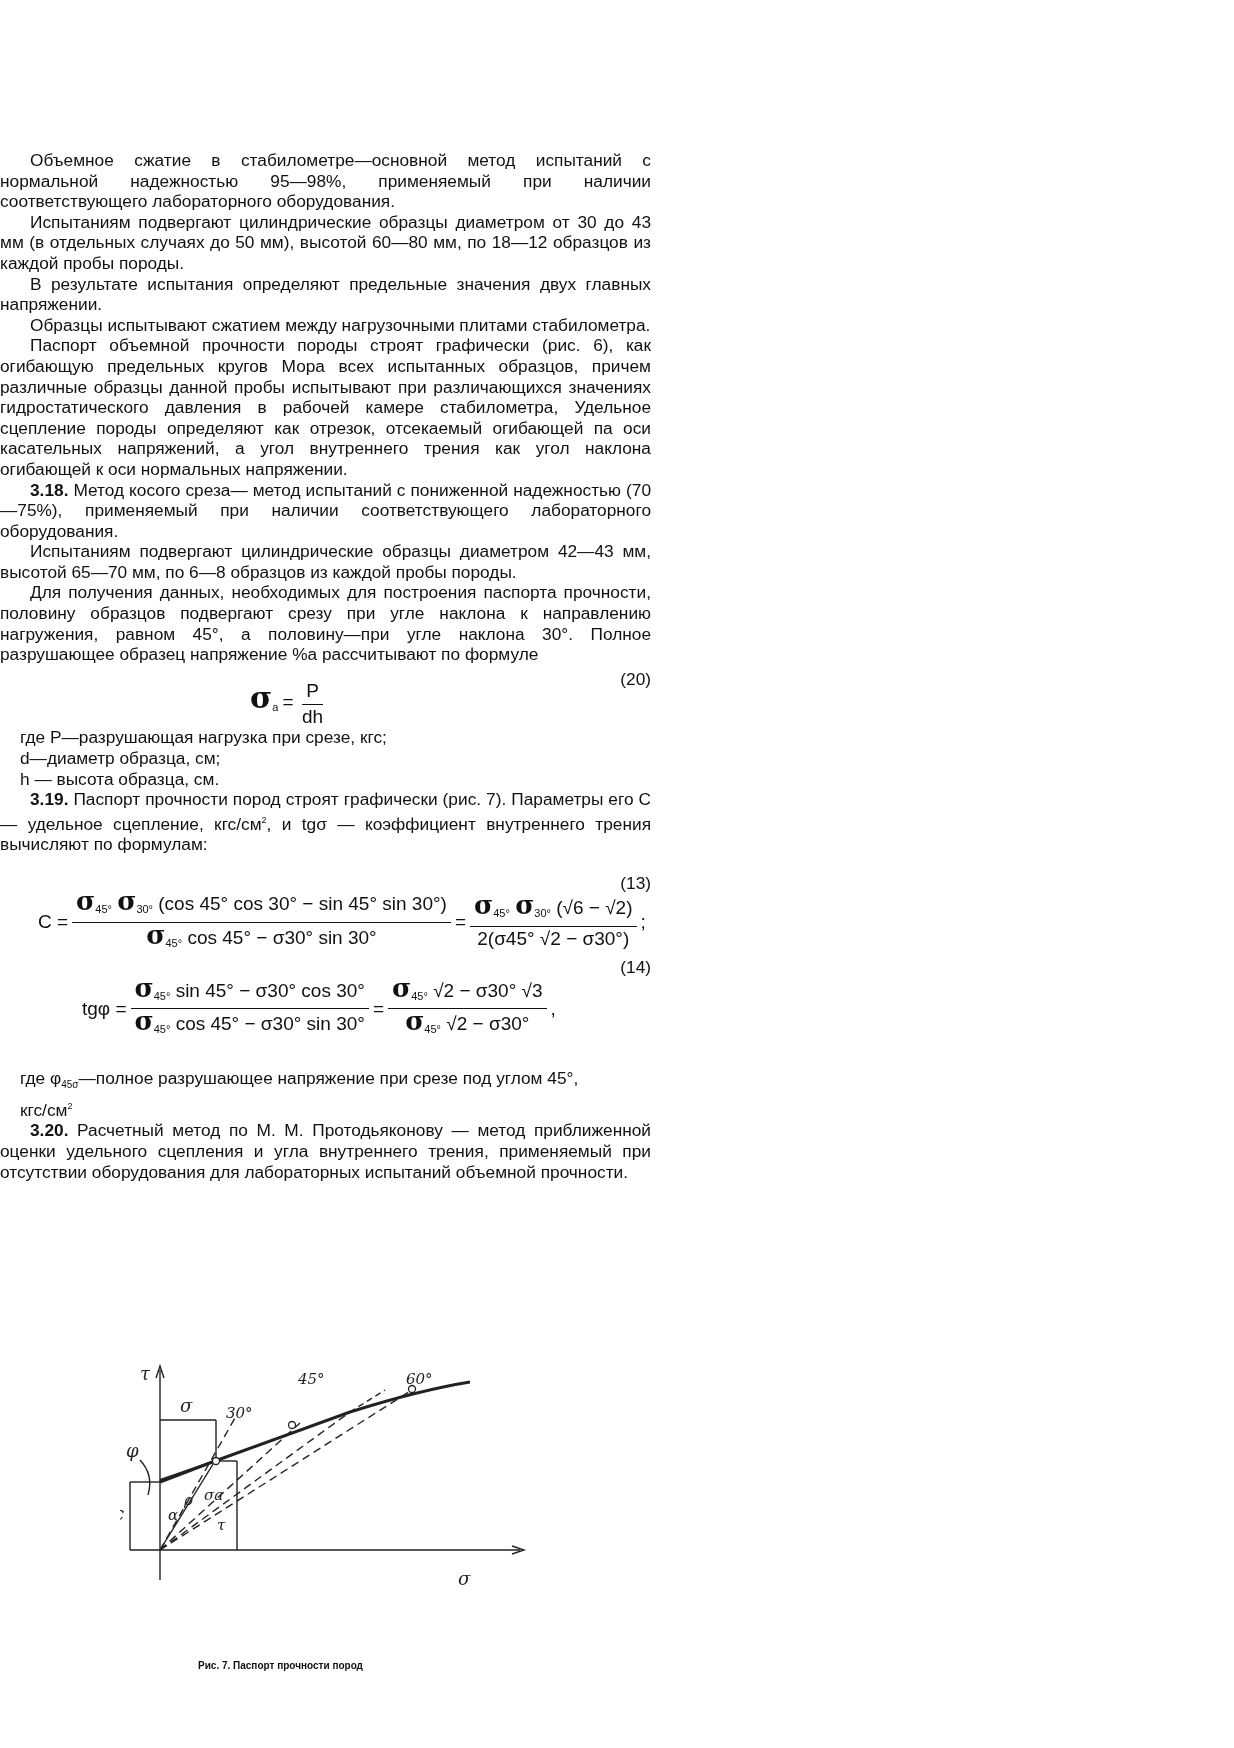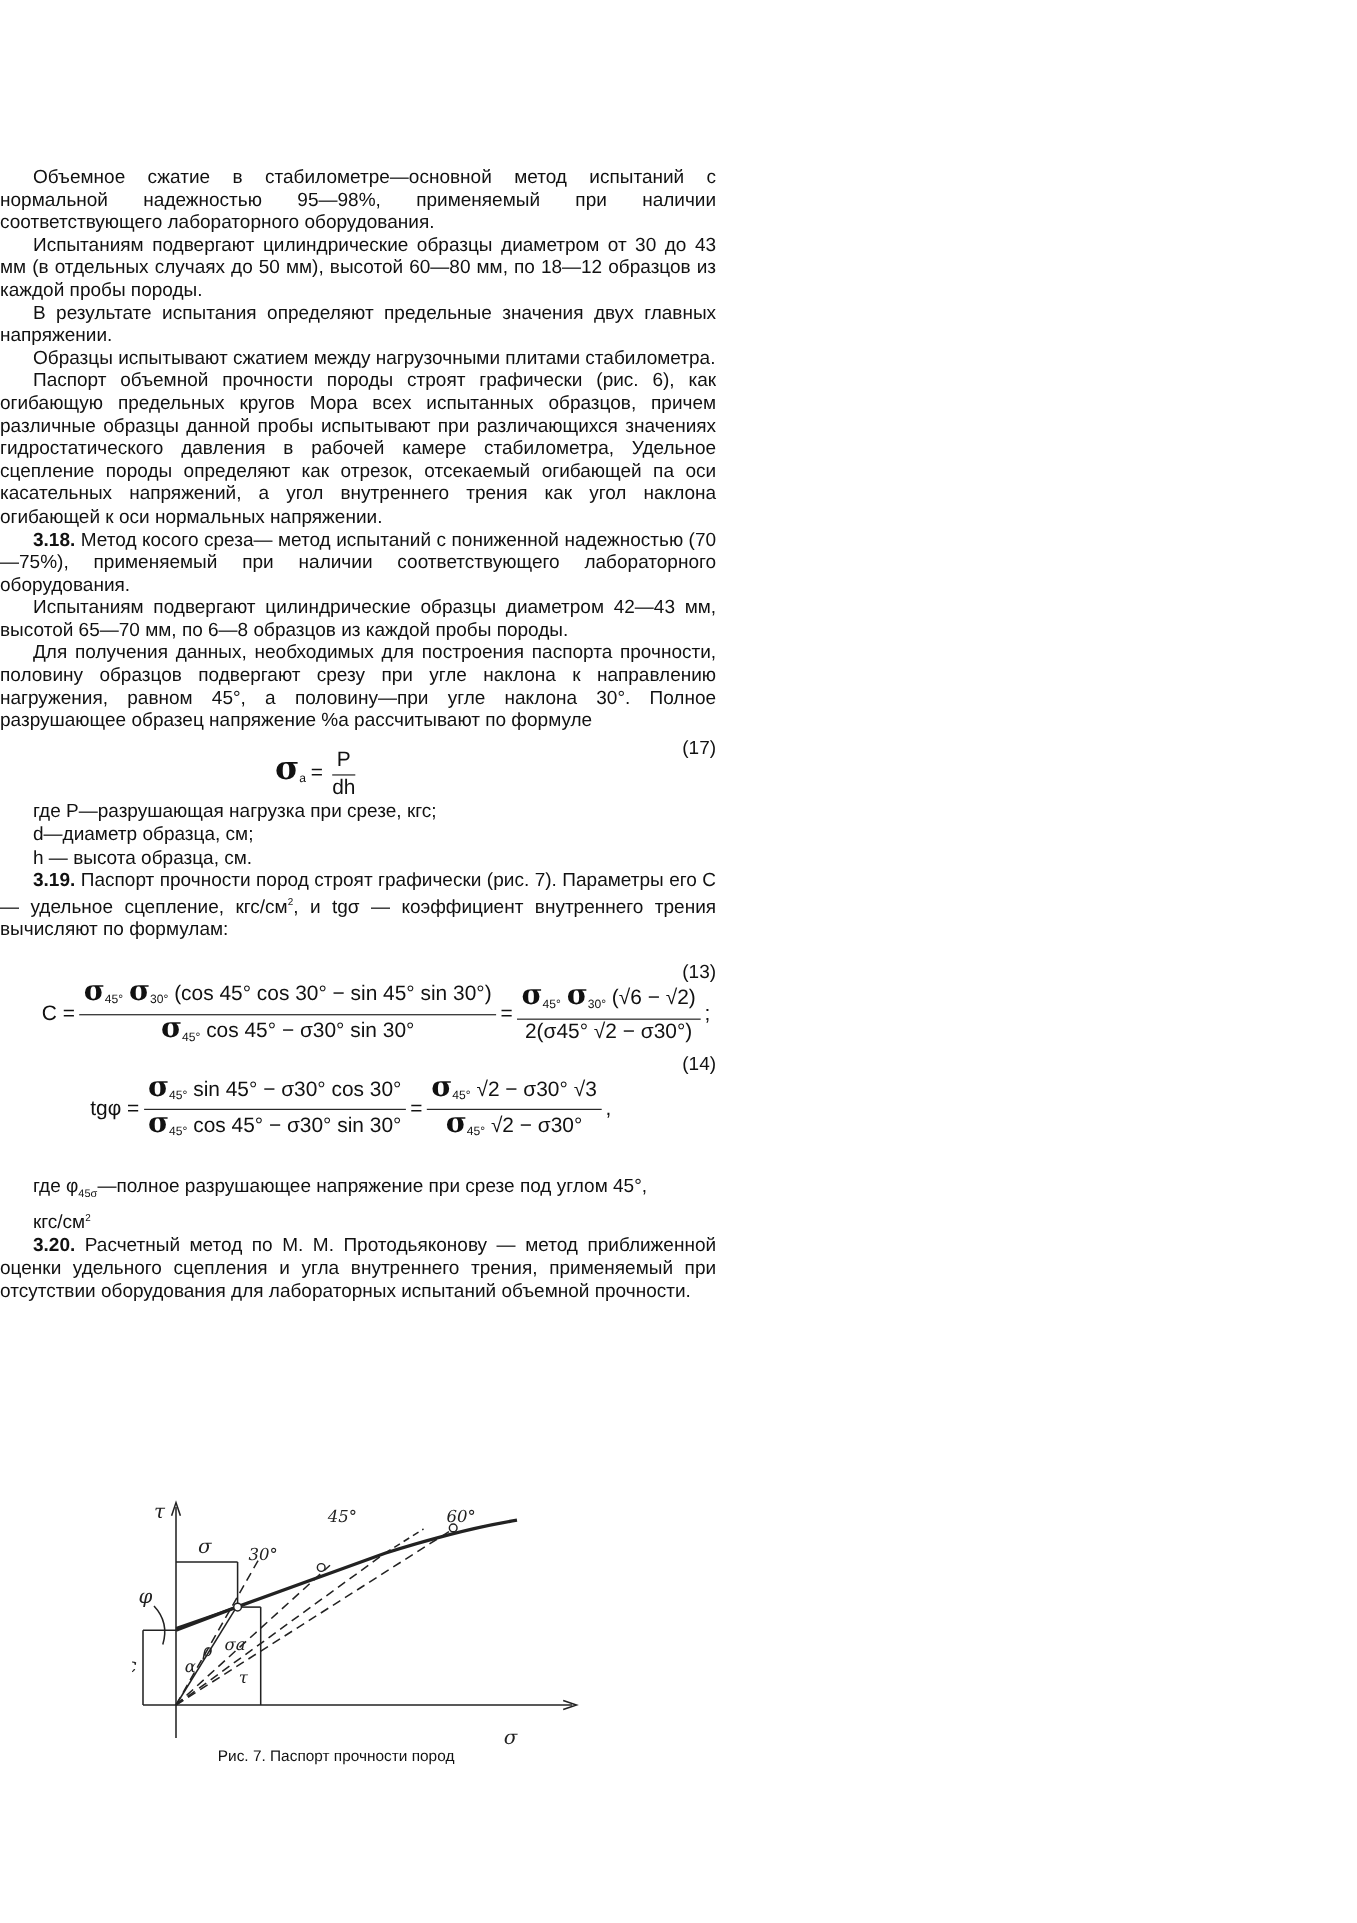--- a/index.html
+++ b/index.html
@@ -1,45 +1,45 @@
 <!DOCTYPE html>
 <html><head>
 <meta charset="utf-8">
 <style>
   html, body { margin: 0; padding: 0; background: #ffffff; }
   body { width: 1234px; height: 1748px; position: relative; overflow: hidden; color: #111; }
   .page { position: absolute; left: 0; top: 150px; width: 651px; font-family: "Liberation Sans", sans-serif; font-size: 17.3px; line-height: 20.6px; }
   .p { text-align: justify; text-align-last: left; margin: 0; text-indent: 30px; }
   .p .b { font-weight: bold; }
-  .ind { margin: 0; padding-left: 30px; }
+  .ind { margin: 0; padding-left: 20px; }
   .eqno { text-align: right; margin: 0; }
   .formula { position: relative; font-family: "Liberation Serif", serif; }
   .sig { font-family: "DejaVu Serif", serif; font-weight: bold; font-size: 26px; }
   .sub { font-size: 11px; vertical-align: -3px; font-family: "Liberation Sans", sans-serif; font-weight: normal; }
   .frac { display: inline-flex; flex-direction: column; align-items: center; vertical-align: middle; font-family: "Liberation Sans", sans-serif; font-size: 19px; }
   .frac .num { border-bottom: 1.3px solid #111; padding: 0 4px 2px; white-space: nowrap; }
   .frac .den { padding: 2px 4px 0; white-space: nowrap; }
   .mrow { font-family: "Liberation Sans", sans-serif; font-size: 19px; white-space: nowrap; }
   .figure { position: absolute; left: 120px; top: 1360px; width: 430px; height: 280px; }
-  .caption { position: absolute; left: 198px; top: 1588px; font-family: "Liberation Sans", sans-serif; font-size: 14px; }
+  .caption { position: absolute; left: 198px; top: 1660px; font-family: "Liberation Sans", sans-serif; font-size: 10px; font-weight: bold; }
 </style>
 </head>
 <body>
 
 <div class="page">
   <p class="p">Объемное сжатие в стабилометре—основной метод испытаний с нормальной надежностью 95—98%, применяемый при наличии соответствующего лабораторного оборудования.</p>
   <p class="p">Испытаниям подвергают цилиндрические образцы диаметром от 30 до 43 мм (в отдельных случаях до 50 мм), высотой 60—80 мм, по 18—12 образцов из каждой пробы породы.</p>
   <p class="p">В результате испытания определяют предельные значения двух главных напряжении.</p>
   <p class="p">Образцы испытывают сжатием между нагрузочными плитами стабилометра.</p>
   <p class="p">Паспорт объемной прочности породы строят графически (рис. 6), как огибающую предельных кругов Мора всех испытанных образцов, причем различные образцы данной пробы испытывают при различающихся значениях гидростатического давления в рабочей камере стабилометра, Удельное сцепление породы определяют как отрезок, отсекаемый огибающей па оси касательных напряжений, а угол внутреннего трения как угол наклона огибающей к оси нормальных напряжении.</p>
   <p class="p"><span class="b">3.18.</span><span> Метод косого среза— метод испытаний с пониженной надежностью (70—75%), применяемый при наличии соответствующего лабораторного оборудования.</span></p>
   <p class="p">Испытаниям подвергают цилиндрические образцы диаметром 42—43 мм, высотой 65—70 мм, по 6—8 образцов из каждой пробы породы.</p>
   <p class="p">Для получения данных, необходимых для построения паспорта прочности, половину образцов подвергают срезу при угле наклона к направлению нагружения, равном 45°, а половину—при угле наклона 30°. Полное разрушающее образец напряжение %а рассчитывают по формуле</p>
 
-  <p class="eqno" style="margin-top:4px;">(17)</p>
+  <p class="eqno" style="margin-top:4px;">(20)</p>
   <div class="formula" style="height:46px; margin-left:250px; margin-top:-8px;">
     <span class="sig" style="font-size:30px;">σ</span><span class="sub">a</span>
     <span class="mrow">=</span>
     <span class="frac">
         <span class="num">P</span>
         <span class="den">dh</span>
       </span>
   </div>
 
   <p class="ind">где P—разрушающая нагрузка при срезе, кгс;</p>

